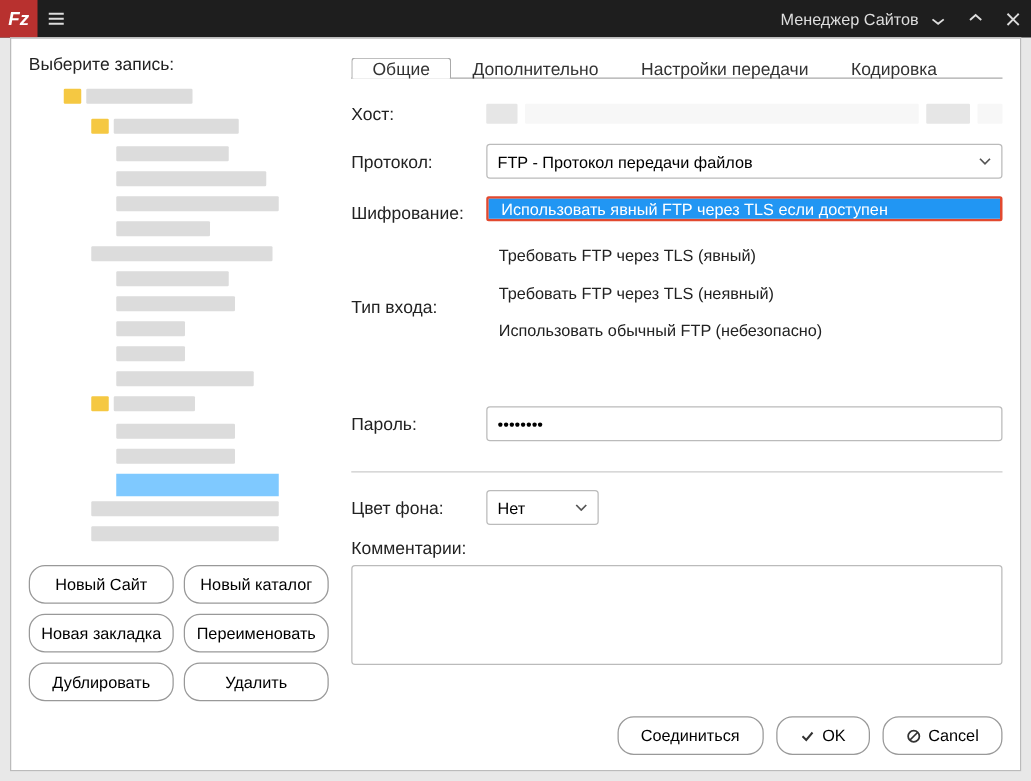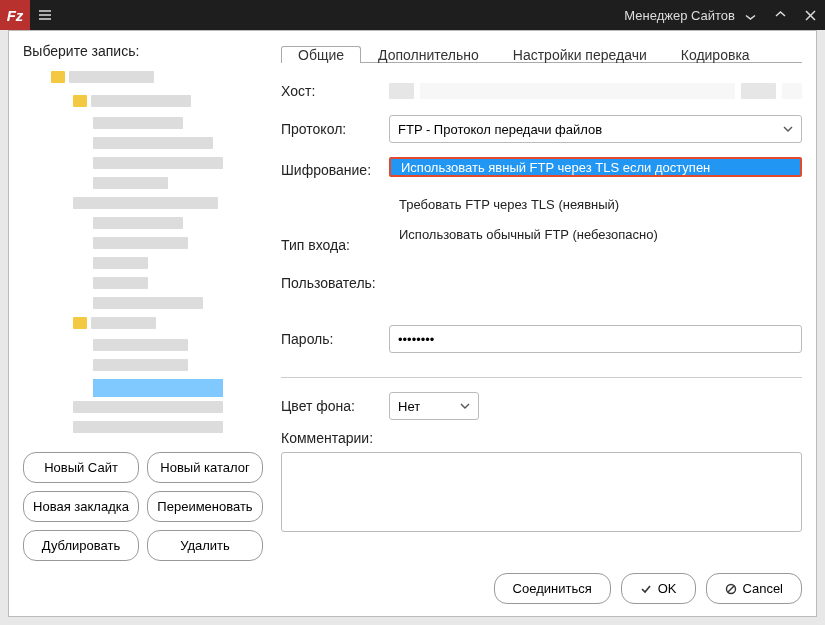--- a/index.html
+++ b/index.html
@@ -179,33 +179,31 @@
               </svg>
           </div>
         </div>
         <div class="frow" style="align-items:center">
           <div class="flabel" style="padding-top:6px">Шифрование:</div>
           <div class="combo-wrap">
             <div class="combo-hl">
               <div class="dd-sel">Использовать явный FTP через TLS если доступен</div>
             </div>
             <div class="dd-list">
+              <div class="dd-item">Требовать FTP через TLS (явный)</div>
               <div class="dd-item">Требовать FTP через TLS (неявный)</div>
               <div class="dd-item">Использовать обычный FTP (небезопасно)</div>
             </div>
           </div>
         </div>
 
         <div style="height:96px"></div>
 
         <div class="frow">
           <div class="flabel" style="position:absolute; top:194px;">Тип входа:</div>
-        </div>
-        <div class="frow" style="margin-top:-38px">
-          <div class="flabel" style="position:absolute; top:232px;">Пользователь:</div>
         </div>
 
         <div class="frow">
           <div class="flabel">Пароль:</div>
           <input class="finput" type="text" value="••••••••" style="">
         </div>
 
         <hr class="hr" style="margin-top:24px">
 
         <div class="frow">

